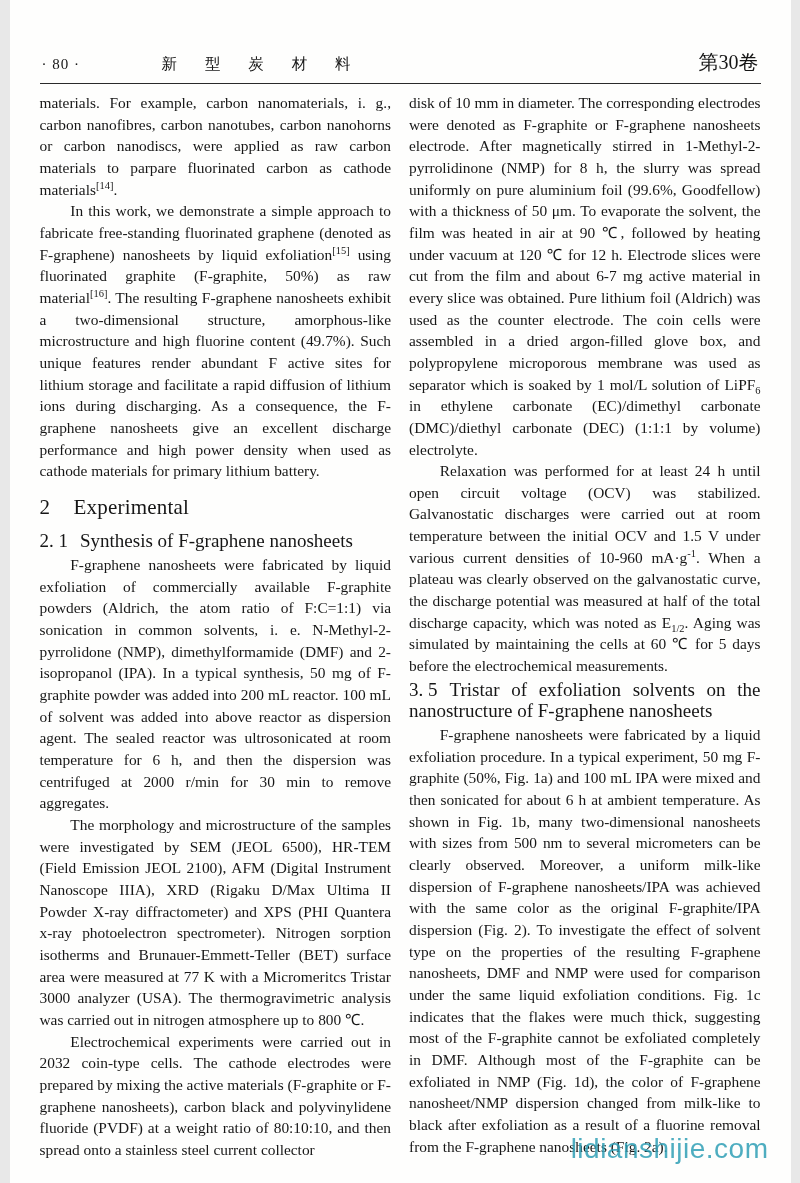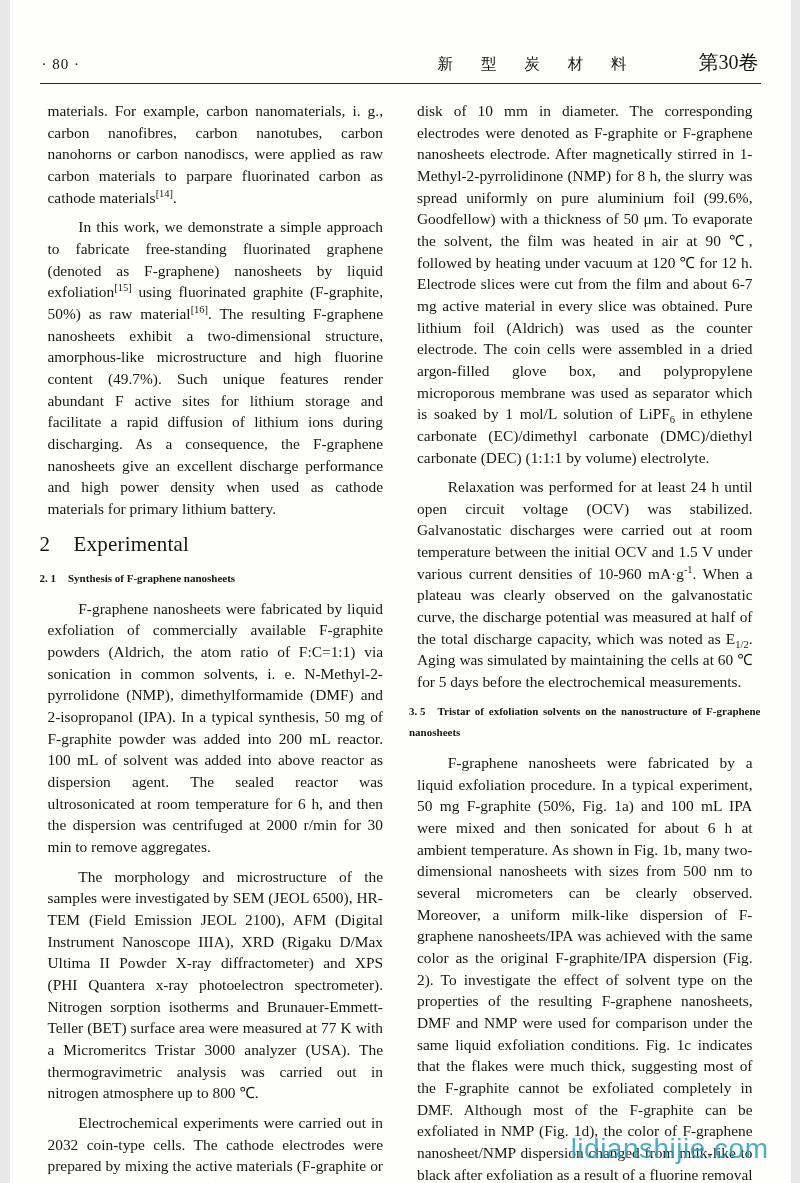--- a/index.html
+++ b/index.html
@@ -13,53 +13,53 @@
     margin:0 auto;
   }
   .page-header{
     display:flex;
     justify-content:space-between;
     align-items:baseline;
     padding:30px 32px 0 32px;
     font-size:15px;
   }
   .page-num{width:120px;text-align:left;letter-spacing:1px;}
-  .journal-title{flex:1;text-align:right;letter-spacing:12px;font-size:15.5px;margin-top:24px;}
+  .journal-title{flex:1;text-align:left;letter-spacing:12px;font-size:15.5px;margin-top:24px;}
   .volume{width:120px;text-align:right;font-size:20px;}
   .header-rule{
     margin:7px 30px 0 30px;
     border:0;
     border-top:1.6px solid #2a2a2a;
     height:0;
   }
   .columns{
     display:flex;
     gap:18px;
     padding:8px 30px 0 30px;
   }
   .col{
     width:361px;
     font-size:15.4px;
     line-height:21.65px;
     text-align:justify;
     text-justify:inter-word;
   }
-  .col p{margin:8px;text-indent:2em;}
+  .col p{margin:0;text-indent:2em;}
   .col p.noindent{text-indent:0;}
   h2.section{
     font-size:21px;
     font-weight:400;
     margin:15px 0 12px 0;
     text-indent:0;
     letter-spacing:.2px;
   }
   h2.section .sec-num{display:inline-block;min-width:34px;}
   h3.subsection{
-    font-size:11px;
-    font-weight:700;
+    font-size:19px;
+    font-weight:400;
     margin:2px 0 2px 0;
     line-height:21.65px;
     text-align:justify;
   }
   h3.subsection .sub-num{display:inline-block;margin-right:12px;}
   sup{font-size:68%;line-height:0;vertical-align:super;}
   sub{font-size:68%;line-height:0;vertical-align:sub;}
   .watermark{
     position:absolute;
     right:22px;

